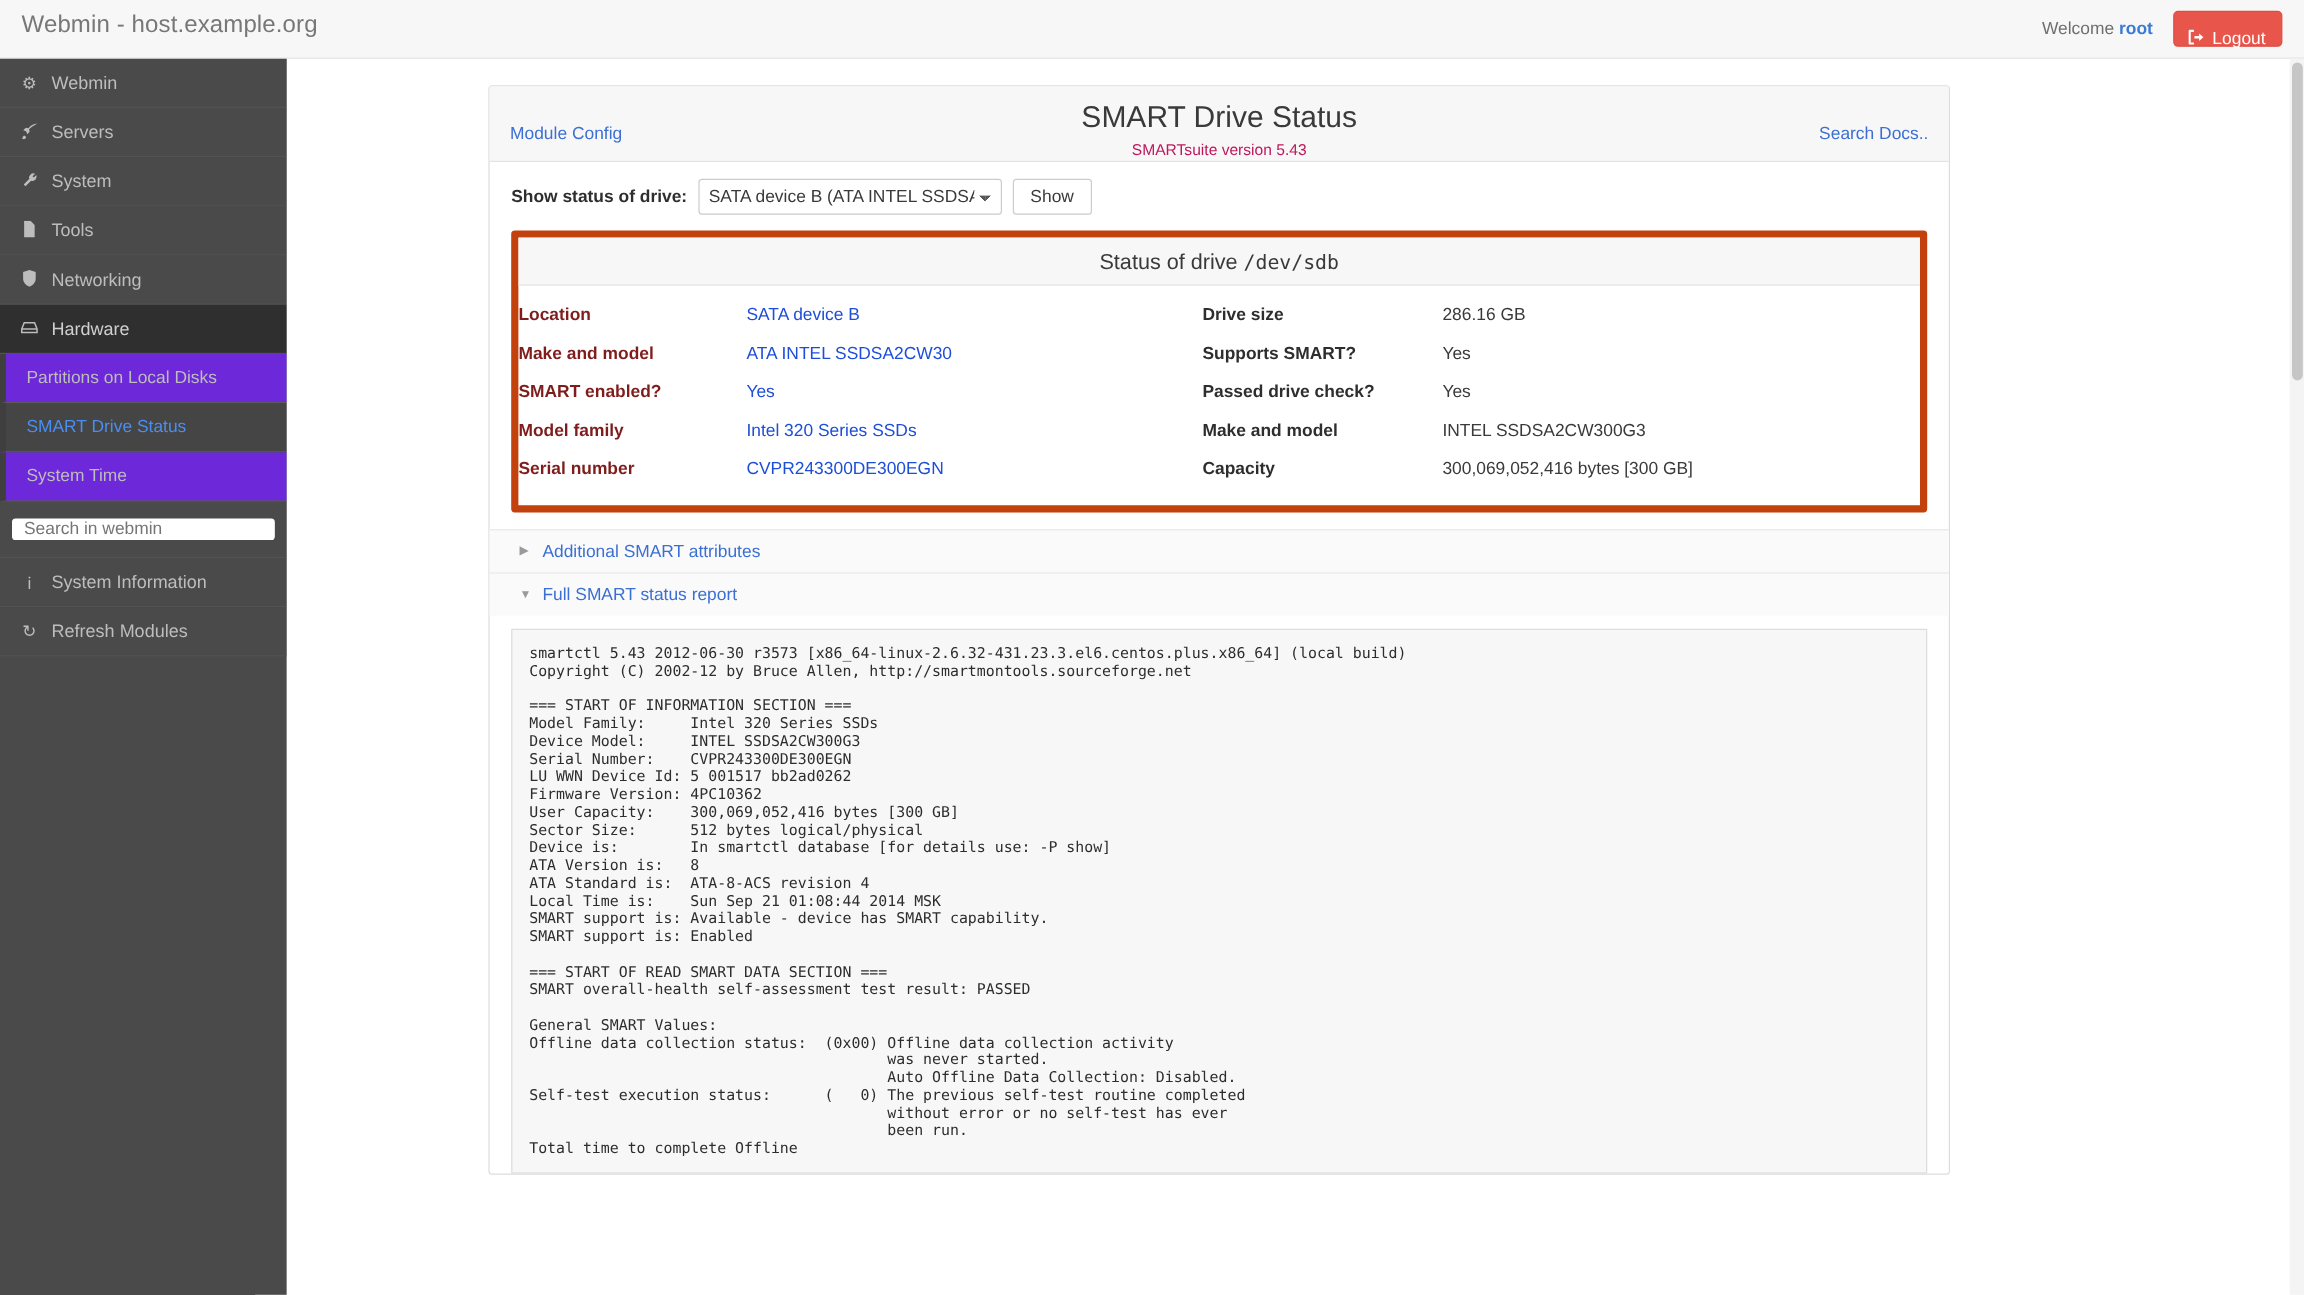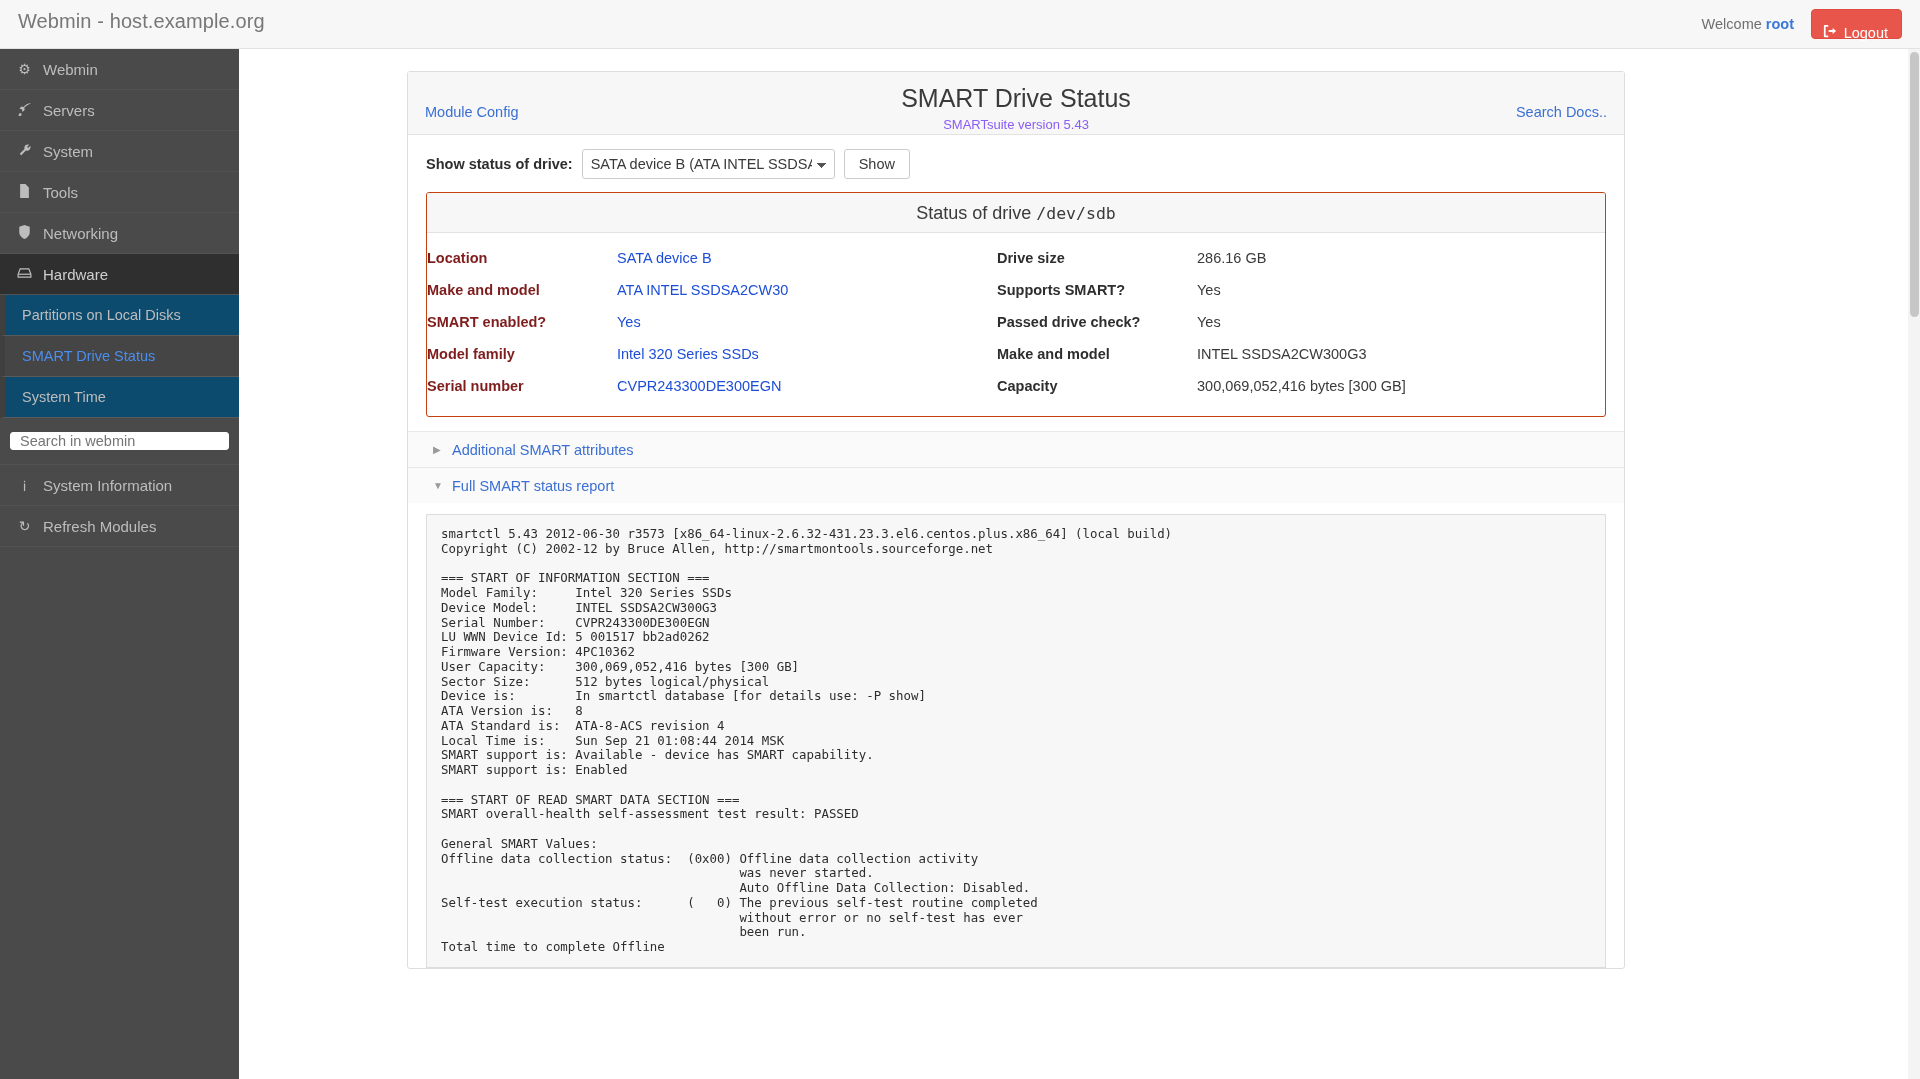--- a/index.html
+++ b/index.html
@@ -51,21 +51,21 @@
     padding-left: 17px; gap: 11px;
     color: #bdbdbd; font-size: 15px;
     border-bottom: 1px solid #535353;
     background: #4a4a4a; cursor: pointer;
   }
   .nav-top.active { background: #2f2f2f; color: #cfcfcf; }
   .nav-top .ic { width: 15px; text-align: center; font-size: 14px; color: #bdbdbd; flex: none; }
   .nav-sub {
     height: 41px; display: flex; align-items: center;
     padding-left: 17px; color: #bdbdbd; font-size: 14.5px;
-    background: #0c4a6e; border-bottom: 1px solid #5a5a5a;
+    background: #6d28d9; border-bottom: 1px solid #5a5a5a;
     border-left: 5px solid #3f3f3f; cursor: pointer;
   }
   .nav-sub.current { background: #454545; color: #4a8ef0; }
   .search-wrap {
     height: 47px; display: flex; align-items: center;
     padding: 0 10px; background: #4a4a4a;
     border-bottom: 1px solid #535353;
   }
   #sb-search {
     width: 100%; height: 18px;
@@ -103,21 +103,21 @@
     position: absolute; right: 17px; top: 32px;
     font-size: 14.5px; color: #3b6fd4; cursor: pointer;
   }
   #page-title {
     position: absolute; left: 0; right: 0; top: 12px;
     text-align: center; font-size: 25px; color: #3a3a3a;
     font-weight: 400;
   }
   #page-sub {
     position: absolute; left: 0; right: 0; top: 45px;
-    text-align: center; font-size: 13px; color: #8b5cf6;
+    text-align: center; font-size: 13px; color: #be185d;
   }
 
   
   #selector-row {
     height: 57px; display: flex; align-items: center;
     padding-left: 18px; gap: 9px;
   }
   #selector-label { font-size: 14.5px; font-weight: 700; color: #2e2e2e; }
   #drive-select {
     width: 253px; height: 30px;
@@ -137,21 +137,21 @@
   #show-btn {
     height: 30px; padding: 0 14px;
     border: 1px solid #cccccc; border-radius: 3px;
     background: #fff; color: #3a3a3a; font-size: 14.5px;
     cursor: pointer; font-family: "Liberation Sans", sans-serif;
   }
 
   
   #status-box {
     margin: 0 18px 0 18px;
-    border: 1px solid #c2410c; border-radius: 3px;
+    border: 6px solid #c2410c; border-radius: 3px;
     overflow: hidden;
   }
   #status-title {
     height: 40px; line-height: 40px; text-align: center;
     background: #f7f7f7; border-bottom: 1px solid #e3e3e3;
     font-size: 18px; color: #3a3a3a;
   }
   #status-title .mono {
     font-family: "DejaVu Sans Mono", monospace;
     font-size: 16.5px;

